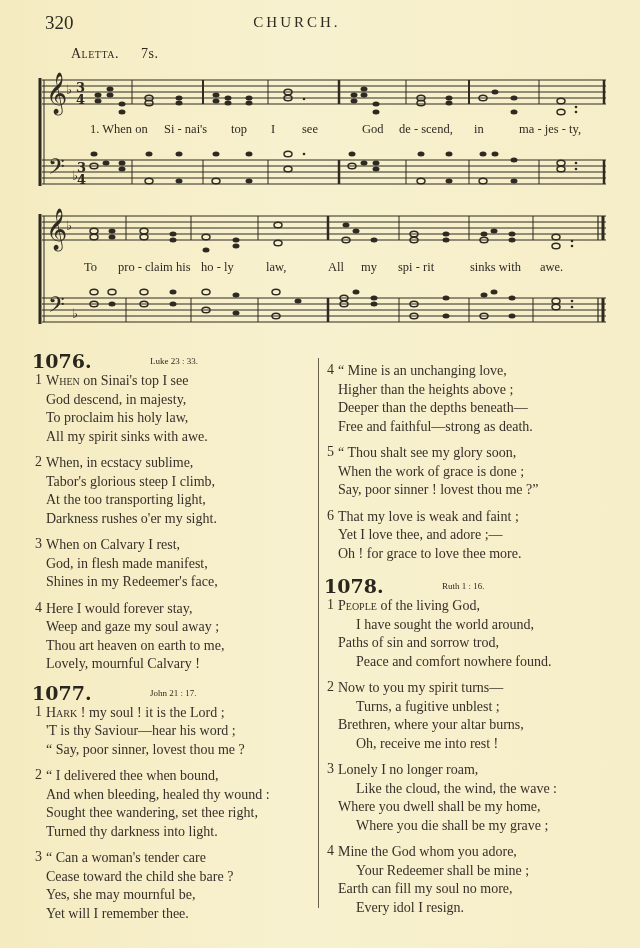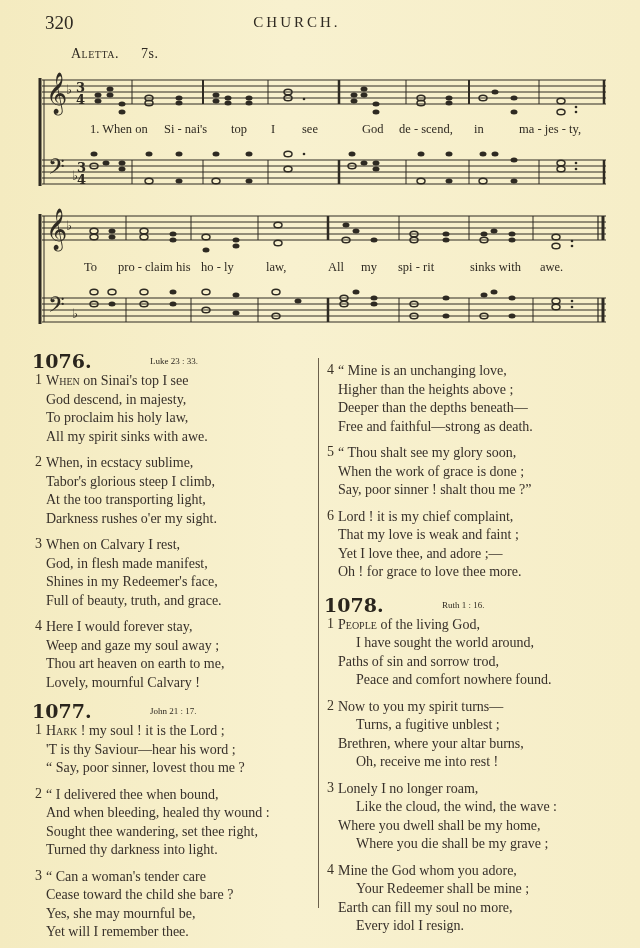--- a/index.html
+++ b/index.html
@@ -326,21 +326,20 @@
       <div class="line">When, in ecstacy sublime,</div>
       <div class="line">Tabor's glorious steep I climb,</div>
       <div class="line">At the too transporting light,</div>
       <div class="line">Darkness rushes o'er my sight.</div>
     </div>
     <div class="stanza">
       <span class="num">3</span>
       <div class="line">When on Calvary I rest,</div>
       <div class="line">God, in flesh made manifest,</div>
       <div class="line">Shines in my Redeemer's face,</div>
-      <div class="line">Full of beauty, truth, and grace.</div>
     </div>
     <div class="stanza">
       <span class="num">4</span>
       <div class="line">Here I would forever stay,</div>
       <div class="line">Weep and gaze my soul away ;</div>
       <div class="line">Thou art heaven on earth to me,</div>
       <div class="line">Lovely, mournful Calvary !</div>
     </div>
 
     <div class="hymn-head">
@@ -374,25 +373,24 @@
       <span class="num">4</span>
       <div class="line">“ Mine is an unchanging love,</div>
       <div class="line">Higher than the heights above ;</div>
       <div class="line">Deeper than the depths beneath—</div>
       <div class="line">Free and faithful—strong as death.</div>
     </div>
     <div class="stanza">
       <span class="num">5</span>
       <div class="line">“ Thou shalt see my glory soon,</div>
       <div class="line">When the work of grace is done ;</div>
-      <div class="line">Say, poor sinner ! shalt thou me ?”</div>
+      <div class="line">Say, poor sinner ! lovest thou me ?”</div>
     </div>
     <div class="stanza">
       <span class="num">6</span>
-      <div class="line">Lord ! it is my chief complaint,</div>
       <div class="line">That my love is weak and faint ;</div>
       <div class="line">Yet I love thee, and adore ;—</div>
       <div class="line">Oh ! for grace to love thee more.</div>
     </div>
 
     <div class="hymn-head" style="margin-top:12px;">
       <span class="hymn-num">1078.</span>
       <span class="scripture">Ruth 1 : 16.</span>
     </div>
     <div class="stanza">

